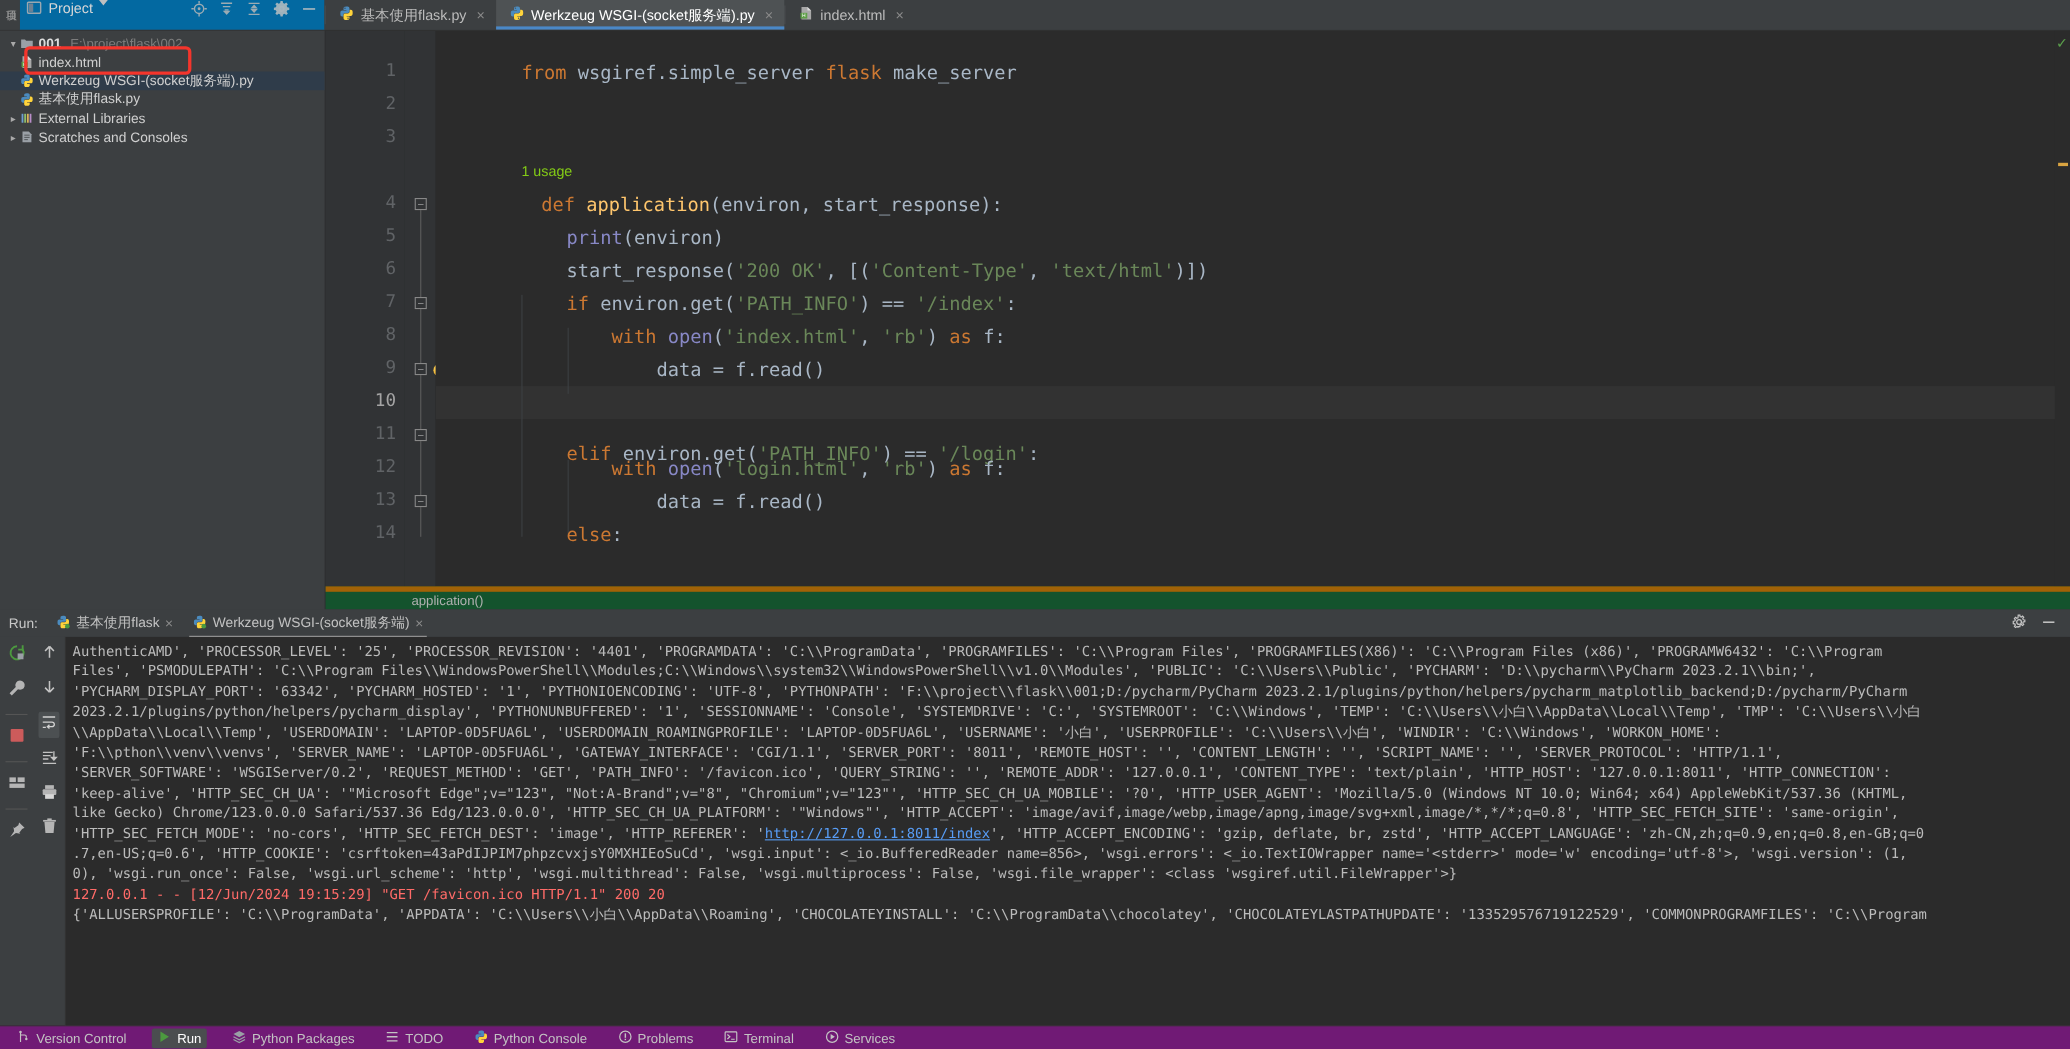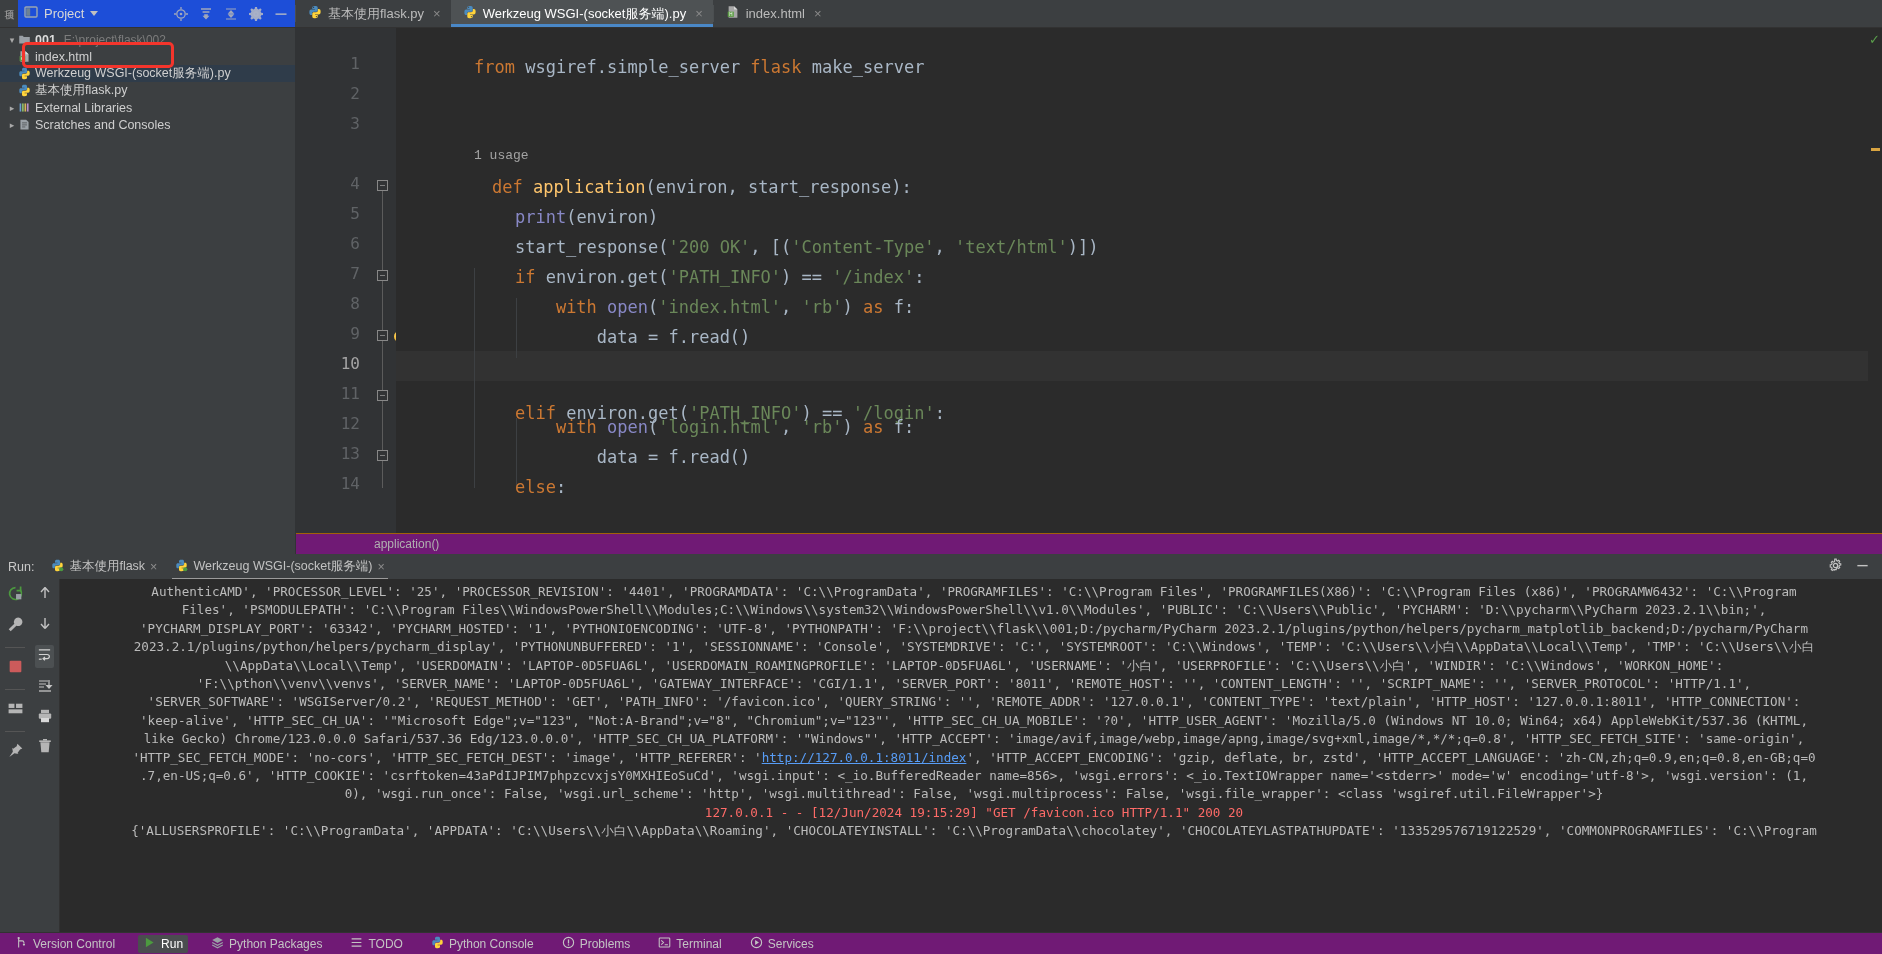--- a/index.html
+++ b/index.html
@@ -9,21 +9,21 @@
     font-family:"Liberation Sans", sans-serif;
     color:#bbbbbb;
   }
   .app { position:relative; width:1882px; height:954px; display:flex; flex-direction:column; }
 
   
   .topbar { height:28px; background:#3c3f41; display:flex; align-items:stretch; flex:0 0 28px; border-bottom:1px solid #323232;}
   .leftrail { width:18px; background:#3c3f41; position:relative; flex:0 0 18px;}
   .leftrail .vtext { position:absolute; top:2px; left:2px; font-size:10px; color:#9a9a9a; writing-mode:vertical-rl; }
 
-  .projpanel-head { width:277px; flex:0 0 277px; display:flex; align-items:center; gap:6px; padding:0 6px; background:#1d4ed8; }
+  .projpanel-head { width:277px; flex:0 0 277px; display:flex; align-items:flex-start; gap:6px; padding:0 6px; background:#0369a1; }
   .proj-label { font-size:13px; color:#d7d7d7; }
   .caret { width:0;height:0;border-left:4px solid transparent;border-right:4px solid transparent;border-top:5px solid #c0c0c0; }
   .tb-icons { margin-left:auto; display:flex; align-items:center; gap:9px; }
   .tb-ic { width:16px;height:16px; opacity:.85; display:block; }
 
   .tabsbar { flex:1; display:flex; align-items:stretch; background:#3c3f41; overflow:hidden;}
   .etab { display:flex; align-items:center; gap:6px; padding:0 10px 0 12px; font-size:13px; color:#bcbcbc; position:relative; white-space:nowrap; }
   .etab.active { background:#4e5254; color:#ffffff; }
   .etab.active::after { content:""; position:absolute; left:0; right:0; bottom:0; height:3px; background:#4a88c7; }
   .etab .x { color:#8a8a8a; font-size:13px; margin-left:3px; }
@@ -47,35 +47,35 @@
   .editarea { flex:1 1 auto; display:flex; position:relative; overflow:hidden; }
   .gutter { width:72px; flex:0 0 72px; background:#313335; position:relative; }
   .fold { width:28px; flex:0 0 28px; background:#313335; position:relative;}
   .codecol { flex:1 1 auto; position:relative; background:#2b2b2b; overflow:hidden;}
   .ln { position:absolute; right:8px; font-size:16px; color:#606366; font-family:"DejaVu Sans Mono", monospace; }
   .codeline { position:absolute; left:0; white-space:pre; font-size:17px; line-height:30px;
               font-family:"DejaVu Sans Mono", monospace; }
   .hl-row { position:absolute; left:0; right:0; height:30px; background:#323232; }
   .kw { color:#cc7832; } .fn { color:#ffc66d; } .str { color:#6a8759; }
   .bi { color:#8888c6; } .pl { color:#a9b7c6; }
-  .usage { position:absolute; font-size:13px; color:#a3a3a3; font-family:Liberation Mono, monospace;text-align:right;}
+  .usage { position:absolute; font-size:13px; color:#84cc16; font-family:Liberation Sans, sans-serif;text-align:right;}
   .foldmark { position:absolute; width:11px; height:11px; border:1px solid #888; color:#aaa;
               font-size:9px; line-height:9px; text-align:center; background:#313335; }
   .foldline { position:absolute; width:1px; background:#5c5c5c; left:14px;}
   .bulb { position:absolute; width:11px;height:11px; border-radius:50%;
           background:radial-gradient(circle at 40% 35%, #ffd966, #e8a317); }
   .indentguide { position:absolute; width:1px; background:#3d4043; }
-  .breadcrumb { height:21px; flex:0 0 21px; background:#701a75; display:flex; align-items:center;
-                padding-left:78px; font-size:12px; color:#b0b0b0; border-top:1px solid #a16207;}
+  .breadcrumb { height:21px; flex:0 0 21px; background:#14532d; display:flex; align-items:center;
+                padding-left:78px; font-size:12px; color:#b0b0b0; border-top:5px solid #a16207;}
   .scrollright { position:absolute; right:0; top:0; bottom:0; width:14px; background:#2b2b2b; }
   .rmark { position:absolute; right:2px; width:9px; height:3px; }
   .checkmk { position:absolute; right:2px; top:4px; color:#5a9e4b; font-size:13px; }
 
   
-  .runpanel { flex:0 0 378px; height:378px; background:#3c3f41; display:flex; flex-direction:column;text-align:center; }
+  .runpanel { flex:0 0 378px; height:378px; background:#3c3f41; display:flex; flex-direction:column; }
   .runhead { height:25px; flex:0 0 25px; display:flex; align-items:center; gap:4px; padding-left:8px; font-size:12.5px; color:#c2c2c2;}
   .run-label { color:#c9c9c9; margin-right:6px;}
   .rtab { display:flex; align-items:center; gap:5px; padding:2px 7px; position:relative; white-space:nowrap;}
   .rtab.active::after { content:""; position:absolute; left:4px; right:4px; bottom:-4px; height:3px; background:#9b9b9b;}
   .rtab .x { color:#8d8d8d; }
   .rhead-right { margin-left:auto; display:flex; align-items:center; gap:12px; padding-right:12px;}
 
   .runbody { flex:1 1 auto; display:flex; min-height:0; }
   .runtools { width:30px; flex:0 0 30px; background:#3c3f41; display:flex; flex-direction:column; align-items:center; padding-top:6px; gap:10px;}
   .runtools2 { width:30px; flex:0 0 30px; background:#3c3f41; display:flex; flex-direction:column; align-items:center; padding-top:6px; gap:10px; border-right:1px solid #323232;}

